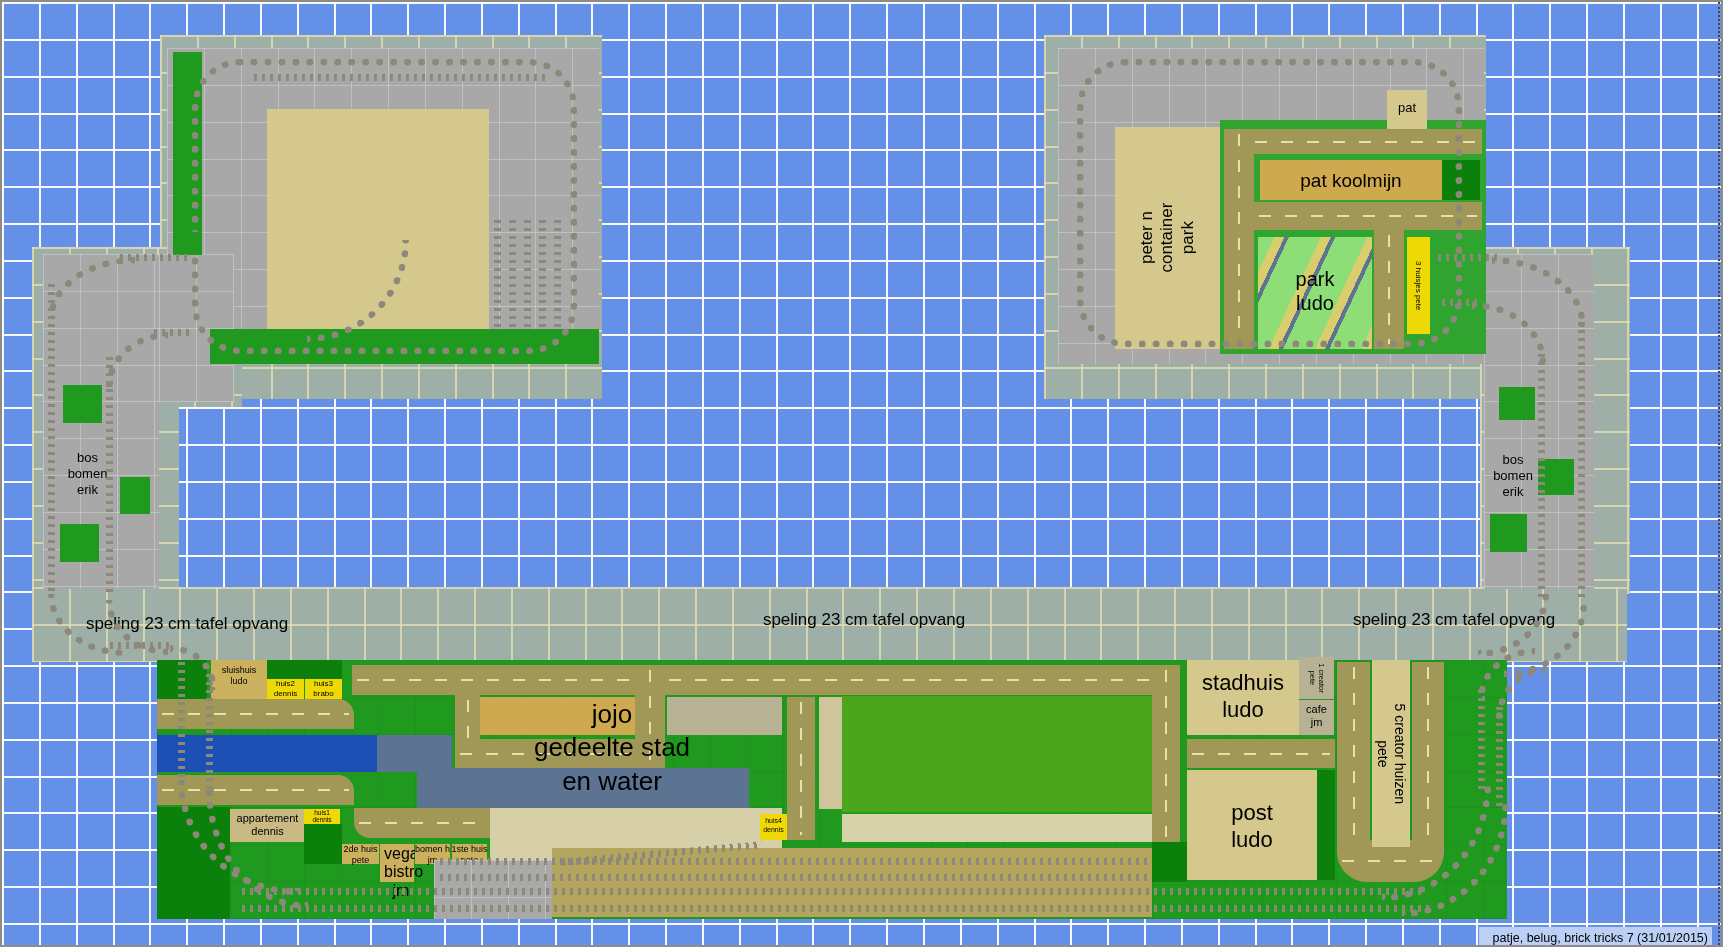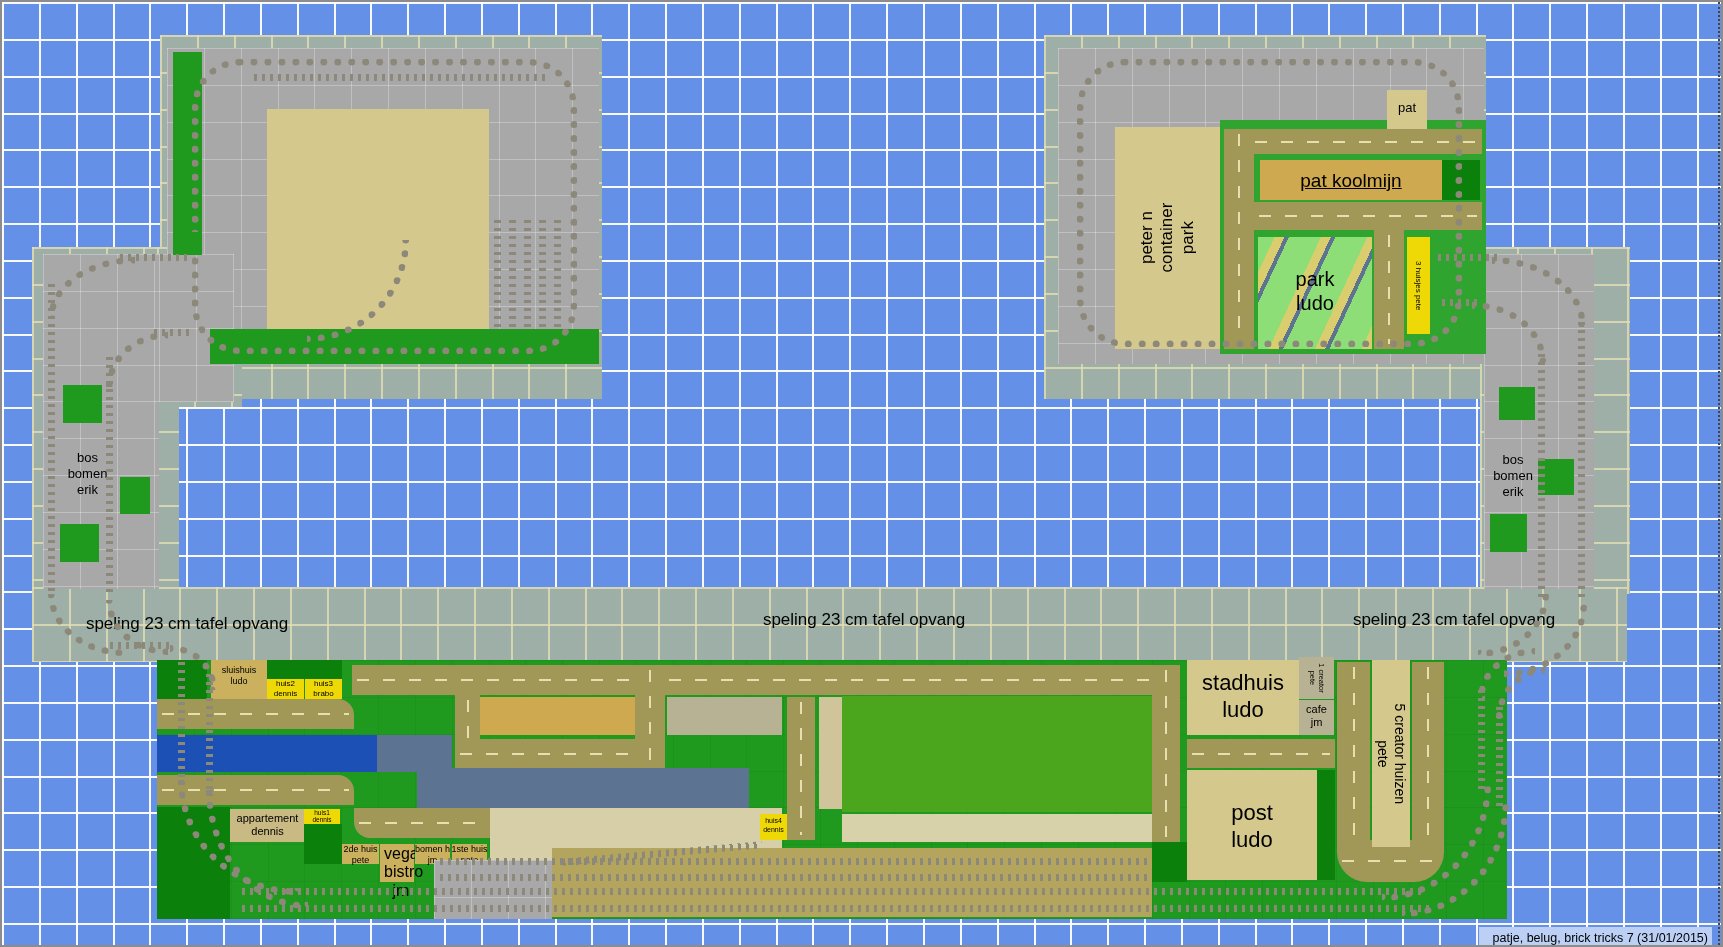--- a/index.html
+++ b/index.html
@@ -89,21 +89,21 @@
 park</span>
     </div>
   <div class="blk" style="left:1385px;top:88px;width:40px;height:40px;background:#d5c88d;"></div>
   <div class="lbl" style="left:1385px;top:98px;width:40px;font-size:13px;">pat</div>
   <div class="rh" style="left:1222px;top:127px;width:258px;height:25px;"></div>
   <div class="rv" style="left:1222px;top:127px;width:30px;height:220px;border-top-left-radius:18px;"></div>
   <div class="rh" style="left:1252px;top:200px;width:228px;height:28px;"></div>
   <div class="rv" style="left:1372px;top:228px;width:30px;height:119px;"></div>
   <div class="blk" style="left:1258px;top:158px;width:182px;height:40px;background:#cfa94f;"></div>
   <div class="blk" style="left:1440px;top:158px;width:38px;height:40px;background:#0b800b;"></div>
-  <div class="lbl" style="left:1258px;top:167px;width:182px;font-size:19px;text-decoration:underline;">pat koolmijn</div>
+  <div class="lbl" style="left:1258px;top:167px;width:182px;font-size:19px;">pat koolmijn</div>
   <div class="blk stripes" style="left:1256px;top:235px;width:114px;height:112px;"></div>
   <div class="lbl" style="left:1256px;top:265px;width:114px;font-size:20px;">park
 ludo</div>
   <div class="blk" style="left:1405px;top:235px;width:23px;height:97px;background:#eed907;"></div>
   <div class="lblr r90" style="left:1398px;top:235px;width:38px;height:97px;">
     <span style="font-size:8px;white-space:nowrap;">3 huisjes pete</span>
     </div>
   <div class="loop" style="left:1075px;top:57px;width:371px;height:274px;"></div>
   <div class="arc a-tr" style="left:1470px;top:300px;width:67px;height:53px;"></div>
   <div class="arc a-tr" style="left:1490px;top:255px;width:87px;height:63px;"></div>
@@ -167,20 +167,23 @@
 ludo</div>
   <div class="blk" style="left:265px;top:677px;width:37px;height:20px;background:#eed907;"></div>
   <div class="lbl" style="left:265px;top:677px;width:37px;font-size:8px;">huis2
 dennis</div>
   <div class="blk" style="left:303px;top:677px;width:37px;height:20px;background:#eed907;"></div>
   <div class="lbl" style="left:303px;top:677px;width:37px;font-size:8px;">huis3
 brabo</div>
 
   <div class="blk" style="left:478px;top:695px;width:155px;height:38px;background:#cfa94f;"></div>
   <div class="blk" style="left:665px;top:695px;width:115px;height:38px;background:#b7b293;"></div>
+  <div class="lbl" style="left:480px;top:696px;width:260px;font-size:26px;line-height:1.28;">jojo
+gedeelte stad
+en water</div>
 
   <div class="blk" style="left:817px;top:695px;width:113px;height:112px;background:#cfc49a;"></div>
   <div class="lblr r90" style="left:835px;top:700px;width:80px;height:105px;">
     <span style="font-size:11.5px;">nick
 marktplein
 brabo</span>
     </div>
 
   <div class="blk" style="left:840px;top:694px;width:310px;height:116px;background:#4ba51d;"></div>
   <div class="blk" style="left:840px;top:812px;width:310px;height:28px;background:#d8d2ab;"></div>

